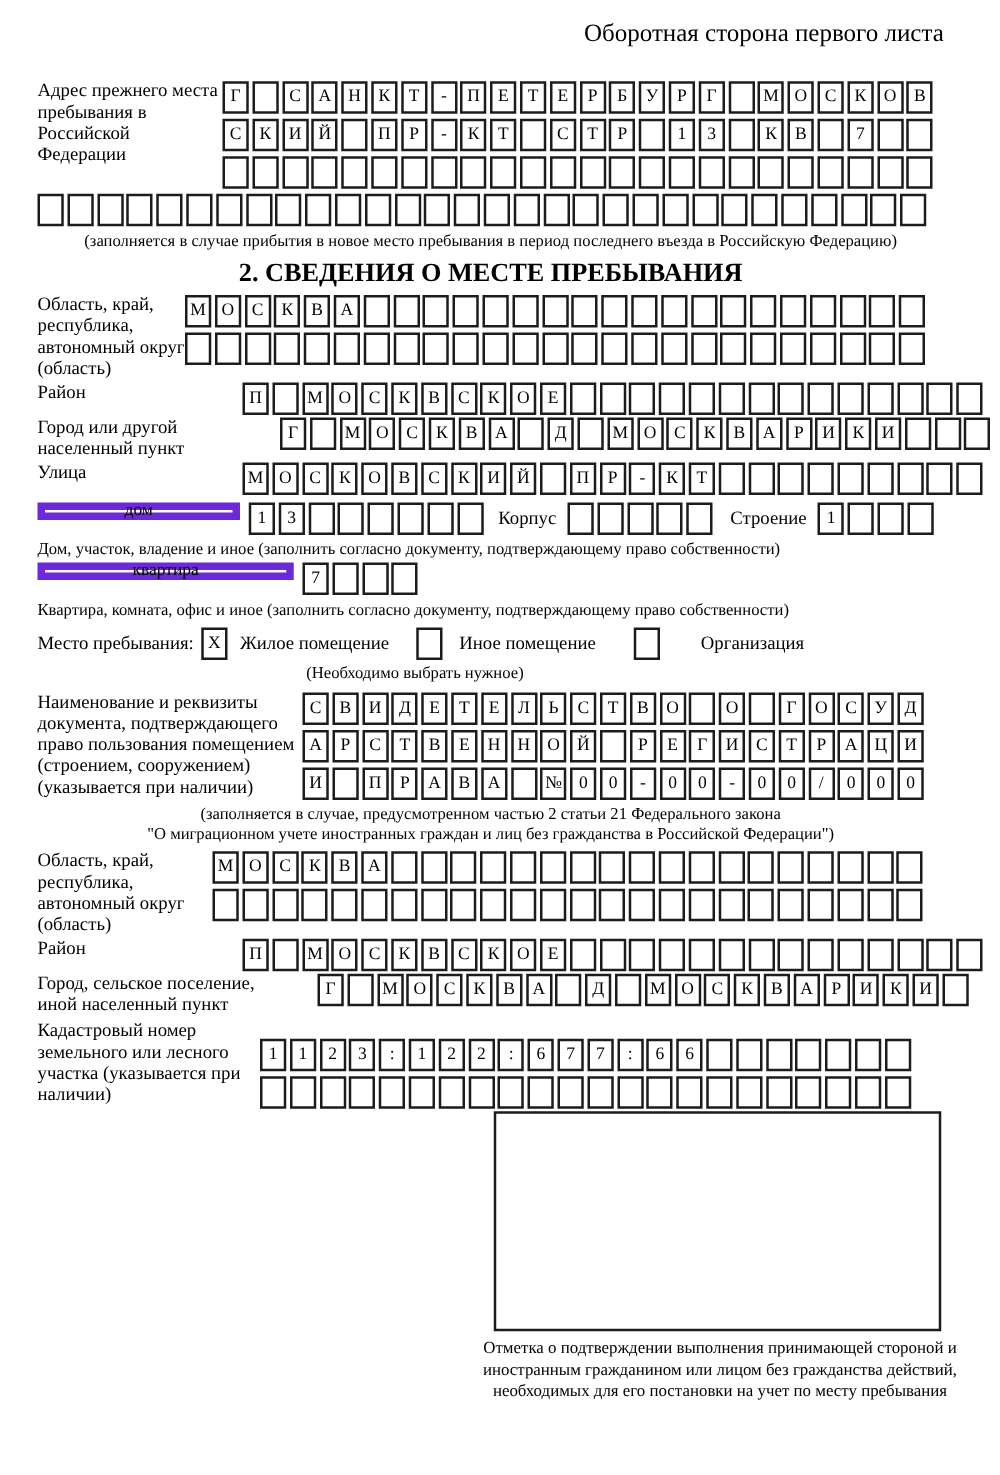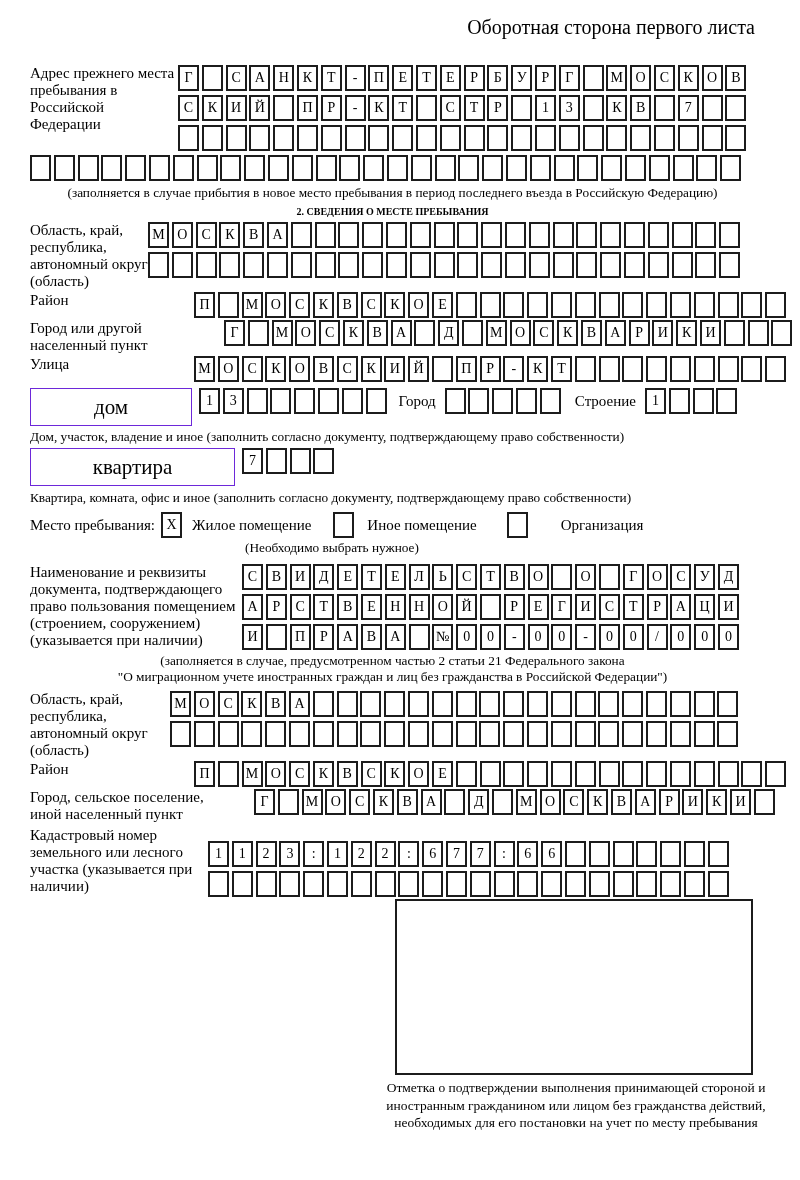--- a/index.html
+++ b/index.html
@@ -10,26 +10,26 @@
 
   .field{display:flex;align-items:flex-start;}
   .flabel{font-size:15px;line-height:17px;flex:0 0 auto;}
   .rows{display:flex;flex-direction:column;gap:4px;}
 
   .cellrow{display:flex;gap:2.8px;}
   .cell{box-sizing:border-box;flex:0 0 21px;width:21px;height:26px;border:2px solid #1c1c1c;
         display:flex;align-items:center;justify-content:center;
         font-size:14px;line-height:1;font-family:"Liberation Serif",serif;}
 
-  .namedbox{box-sizing:border-box;height:38px;border:1px solid #6d28d9;
-        display:flex;align-items:center;justify-content:center;font-size:21px;}
+  .namedbox{box-sizing:border-box;height:14px;border:6px solid #6d28d9;
+        display:flex;align-items:center;justify-content:center;font-size:14px;}
 
   .caption{font-size:13.3px;line-height:16px;}
   .caption.center{text-align:center;}
-  .sec-title{text-align:center;font-weight:bold;font-size:10px;margin-top:5px;}
+  .sec-title{text-align:center;font-weight:bold;font-size:21px;margin-top:5px;}
 
   .inline-lbl{font-size:15px;line-height:26px;white-space:nowrap;}
 
   .stamp-box{box-sizing:border-box;width:358px;height:176px;border:2px solid #1c1c1c;margin-left:365px;}
   .stamp-cap{width:392px;margin-left:350px;text-align:center;font-size:13.5px;line-height:17.5px;}
 
   
   .w-s1lbl{width:148px;}
   .w-reg{width:118px;}
   .w-dist{width:118px;}
@@ -329,21 +329,21 @@
     <div class="cellrow">
         <div class="cell">1</div>
         <div class="cell">3</div>
         <div class="cell"></div>
         <div class="cell"></div>
         <div class="cell"></div>
         <div class="cell"></div>
         <div class="cell"></div>
         <div class="cell"></div>
       </div>
-    <div class="inline-lbl" style="padding:0 9px 0 12px;">Город</div>
+    <div class="inline-lbl" style="padding:0 9px 0 12px;">Корпус</div>
     <div class="cellrow">
         <div class="cell"></div>
         <div class="cell"></div>
         <div class="cell"></div>
         <div class="cell"></div>
         <div class="cell"></div>
       </div>
     <div class="inline-lbl" style="padding:0 9px 0 14px;">Строение</div>
     <div class="cellrow">
         <div class="cell">1</div>

